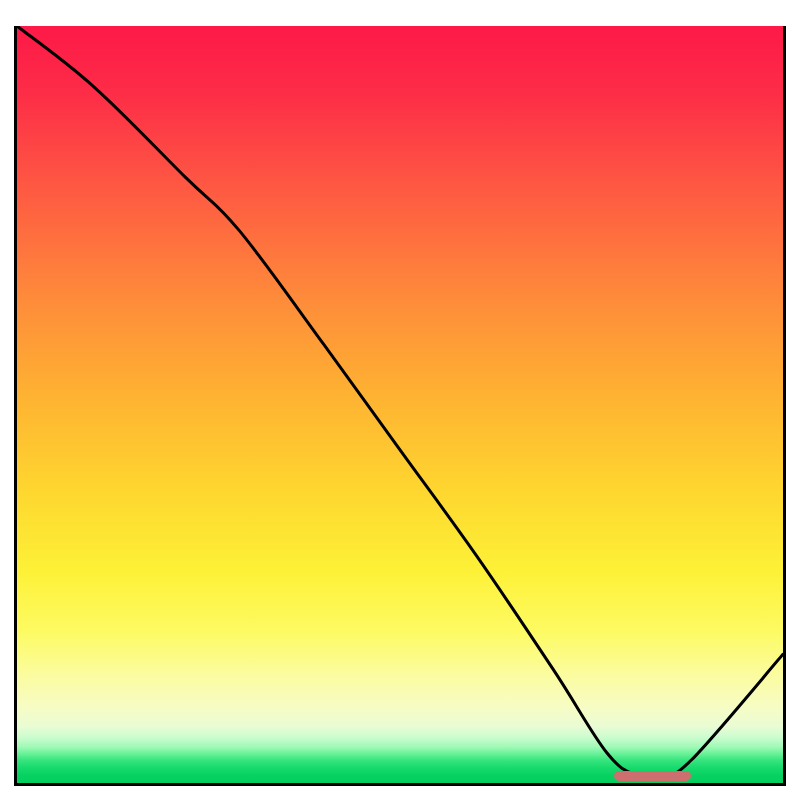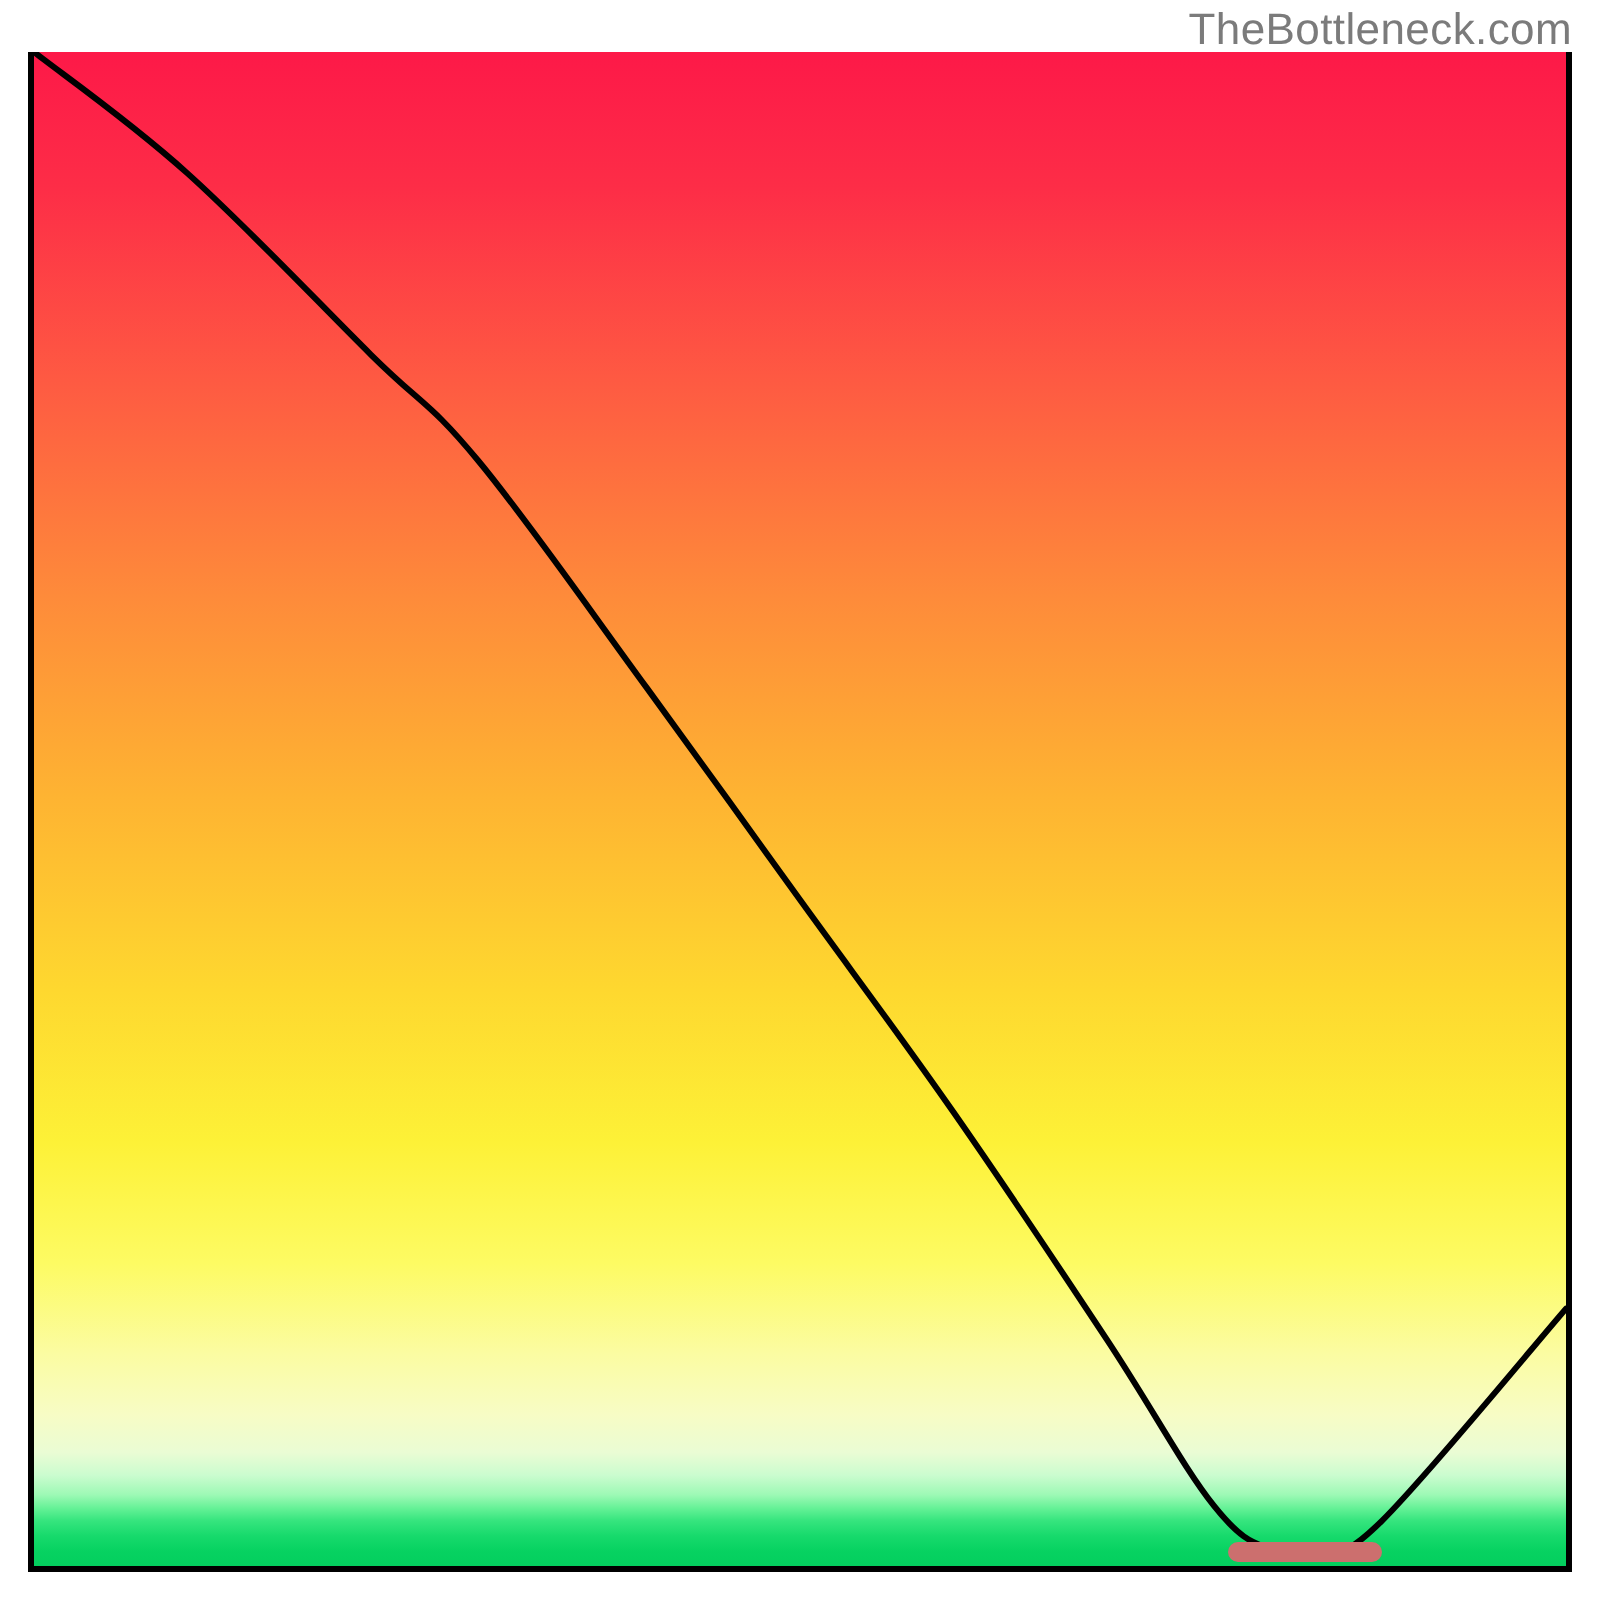--- a/index.html
+++ b/index.html
@@ -74,21 +74,20 @@
     position: absolute;
     height: 10px;
     border-radius: 5px;
     background: #cc6f6e;
   }
 </style>
 </head>
 <body>
 
 <div class="canvas">
-  <div class="attribution">TheBottleneck.com</div>
 
   <div class="plot">
     <div class="gradient"></div>
 
     <svg class="curve" viewBox="0 0 766 757" preserveAspectRatio="none">
       <path id="curve-path" fill="none" stroke="#000000" stroke-width="3" stroke-linecap="round" stroke-linejoin="round" d="M 0 0 C 13.788 10.90079999999999, 46.266400000000004 33.30799999999995, 76.60000000000001 60.559999999999945 C 106.93360000000001 87.81199999999994, 142.32280000000003 125.51059999999997, 168.52 151.39999999999998 C 194.7172 177.28939999999997, 197.3216 174.41279999999998, 222.14 204.39 C 246.95839999999998 234.3672, 277.44520000000006 278.42460000000005, 306.40000000000003 317.94000000000005 C 335.3548 357.45540000000005, 355.42400000000004 385.7672, 383 423.92 C 410.57599999999996 462.07280000000003, 432.024 490.3846, 459.59999999999997 529.9 C 487.17599999999993 569.4154, 512.7603999999999 608.0224000000001, 536.1999999999999 643.45 C 559.6396 678.8776, 574.6532000000001 707.6436, 589.82 726.72 C 604.9868 745.7964000000001, 610.8084 745.3421999999999, 620.46 749.43 C 630.1116000000001 753.5178, 633.7883999999999 752.1551999999999, 643.4399999999999 749.43 C 653.0916 746.7048, 652.0192000000001 756.0916, 674.08 734.29 C 696.1408 712.4884, 749.4544 647.3864, 766 628.31"></path>
     </svg>
 
     <div id="opt-marker" class="marker" style="left: 597.48px; width: 76.6px; top: 745.187px; background: rgb(204, 111, 110);"></div>
   </div>

